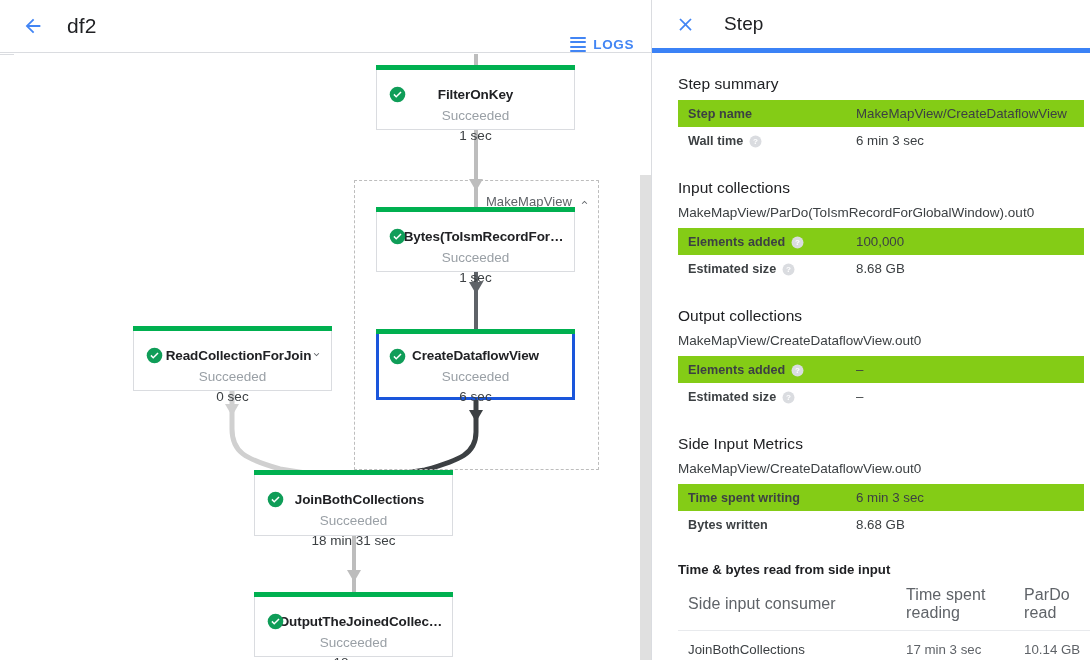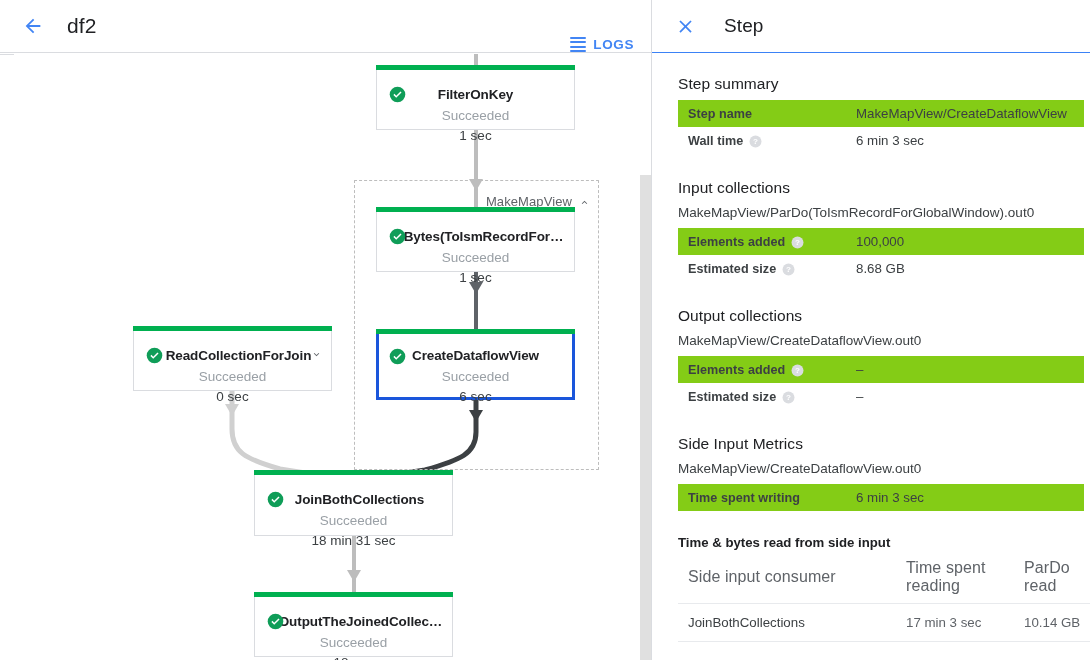--- a/index.html
+++ b/index.html
@@ -195,21 +195,21 @@
   #right-pane {
     position: relative;
     width: 438px;
     height: 660px;
     background: #ffffff;
     flex: 0 0 438px;
     overflow: hidden;
   }
   #right-header {
     height: 53px;
-    border-bottom: 1px solid #3b82f6;
+    border-bottom: 5px solid #3b82f6;
     display: flex;
     align-items: center;
     padding-left: 19px;
   }
   #close-btn {
     width: 28px; height: 28px;
     display:flex; align-items:center; justify-content:center;
     cursor: pointer;
     flex: 0 0 28px;
   }
@@ -509,20 +509,24 @@
       </tbody>
         </table>
 
       <div class="section-title spaced">Side Input Metrics</div>
       <div class="collection-name">MakeMapView/CreateDataflowView.out0</div>
       <table class="kv">
         <tbody>
             <tr class="alt">
           <td class="k">Time spent writing</td>
           <td class="v">6 min 3 sec</td>
+        </tr>
+        <tr>
+          <td class="k">Bytes written</td>
+          <td class="v">8.68 GB</td>
         </tr>
       </tbody>
         </table>
 
       <div class="subsection-title">Time &amp; bytes read from side input</div>
       <table class="grid">
         <colgroup>
             <col class="c1">
             <col class="c2">
             <col class="c3">

